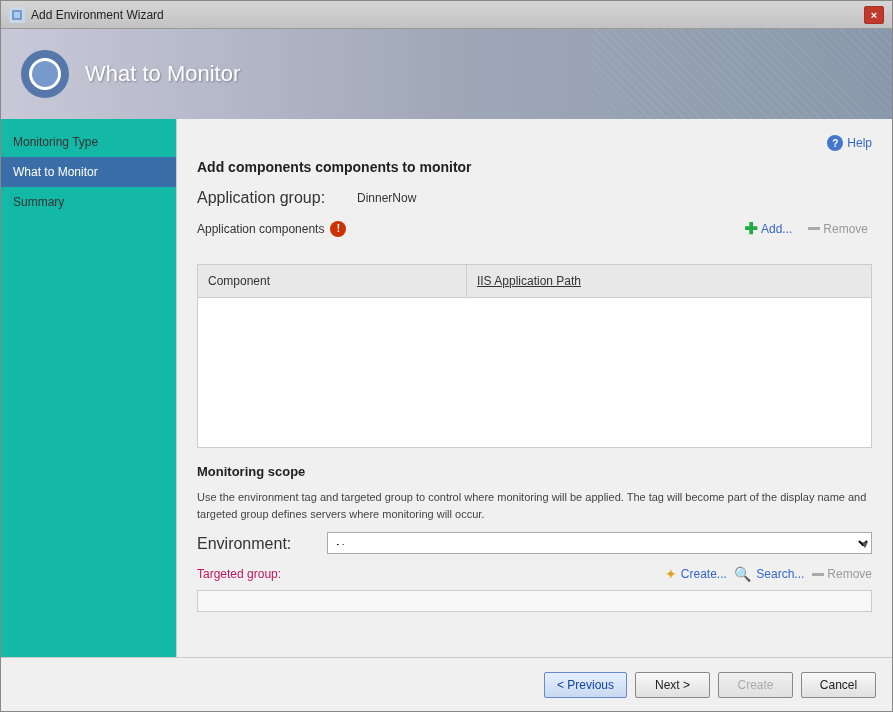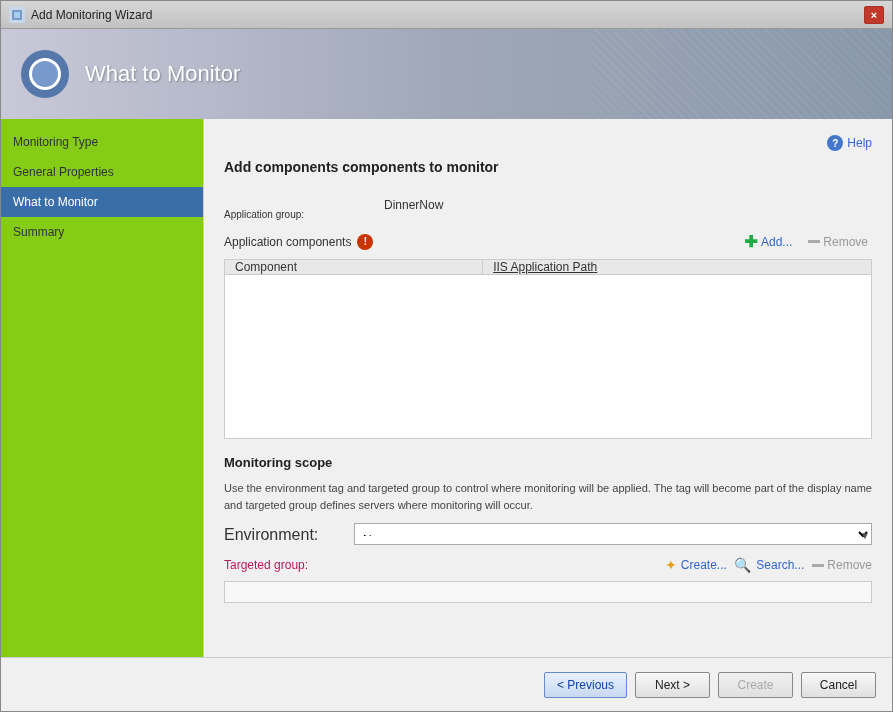--- a/index.html
+++ b/index.html
@@ -111,22 +111,22 @@
         rgba(255,255,255,0.5) 5px,
         rgba(255,255,255,0.5) 6px
       );
     }
     .main-content {
       display: flex;
       flex: 1;
       overflow: hidden;
     }
     .sidebar {
-      width: 203px;
-      background: #84cc16;
+      width: 176px;
+      background: #14b8a6;
       border-right: 1px solid #ccc;
       padding: 8px 0;
       flex-shrink: 0;
     }
     .sidebar-item {
       padding: 8px 12px;
       cursor: pointer;
       color: #333;
       font-size: 12px;
     }
@@ -175,31 +175,30 @@
       margin-bottom: 14px;
     }
     .field-row {
       display: flex;
       align-items: center;
       margin-bottom: 10px;
     }
     .field-label {
       width: 160px;
       color: #333;
-      font-size: 10px;
-      margin-top: 20px;
+      font-size: 16px;
     }
     .field-value {
       color: #333;
       font-size: 12px;
     }
     .app-components-row {
       display: flex;
       align-items: center;
-      margin-bottom: 6px;
+      margin-bottom: 24px;
     }
     .app-components-label {
       flex: 1;
       display: flex;
       align-items: center;
       gap: 6px;
       font-size: 12px;
       color: #333;
     }
     .warning-icon {
@@ -257,21 +256,21 @@
       background: white;
       width: 100%;
       border-collapse: collapse;
       margin-bottom: 16px;
       min-height: 180px;
     }
     .components-table th {
       background: #e8e8e8;
       border-bottom: 1px solid #ccc;
       border-right: 1px solid #ccc;
-      padding: 0 10px;
+      padding: 9px 10px;
       text-align: left;
       font-weight: normal;
       font-size: 12px;
       color: #333;
     }
     .components-table th:last-child {
       border-right: none;
       text-decoration: underline;
     }
     .components-table td {
@@ -433,37 +432,36 @@
 
 <div class="window">
 
   <div class="title-bar">
     <div class="title-bar-icon">
       <svg width="12" height="12" viewBox="0 0 12 12">
         <rect x="1" y="1" width="10" height="10" fill="#7799cc" rx="1"></rect>
         <rect x="3" y="3" width="6" height="6" fill="#aaccee" rx="1"></rect>
       </svg>
     </div>
-    <span class="title-bar-text">Add Monitoring Wizard</span>
+    <span class="title-bar-text">Add Environment Wizard</span>
     <div class="close-btn">×</div>
   </div>
 
   <div class="header-banner">
     <div class="header-icon">
       <div class="header-icon-inner"></div>
     </div>
     <span class="header-title">What to Monitor</span>
     <div class="header-bg-pattern"></div>
   </div>
 
   <div class="main-content">
 
     <div class="sidebar">
       <div class="sidebar-item">Monitoring Type</div>
-      <div class="sidebar-item">General Properties</div>
       <div class="sidebar-item active">What to Monitor</div>
       <div class="sidebar-item">Summary</div>
     </div>
 
     <div class="content-area">
 
       <div class="help-row">
         <a class="help-link">
           <div class="help-circle">?</div>
           <span>Help</span>

